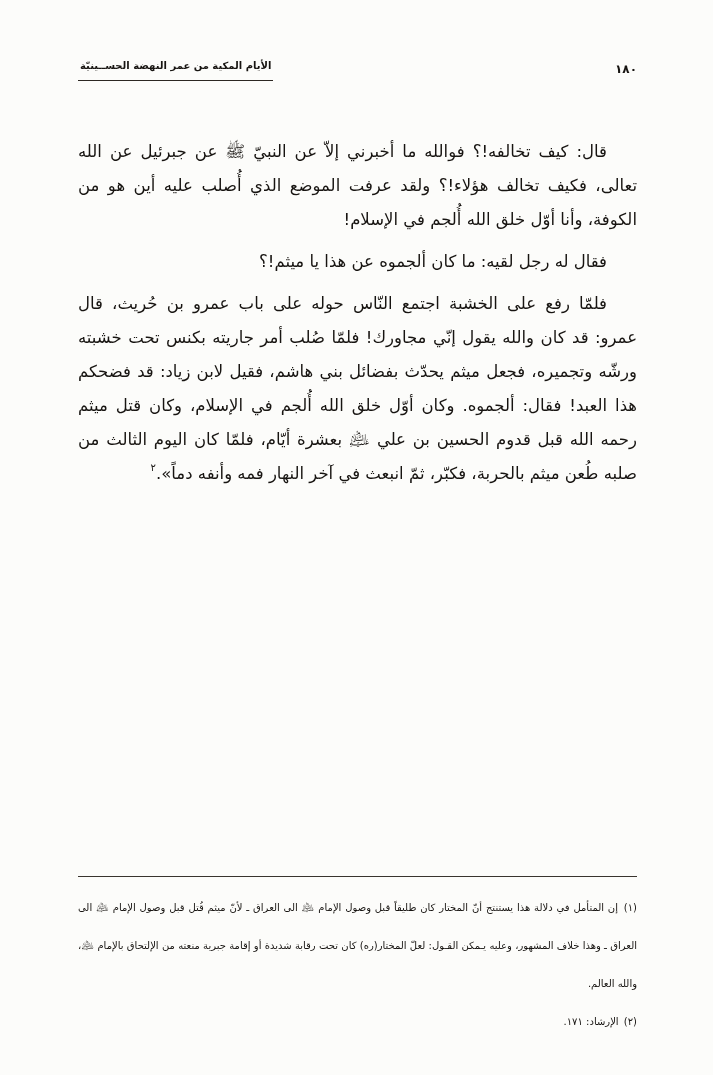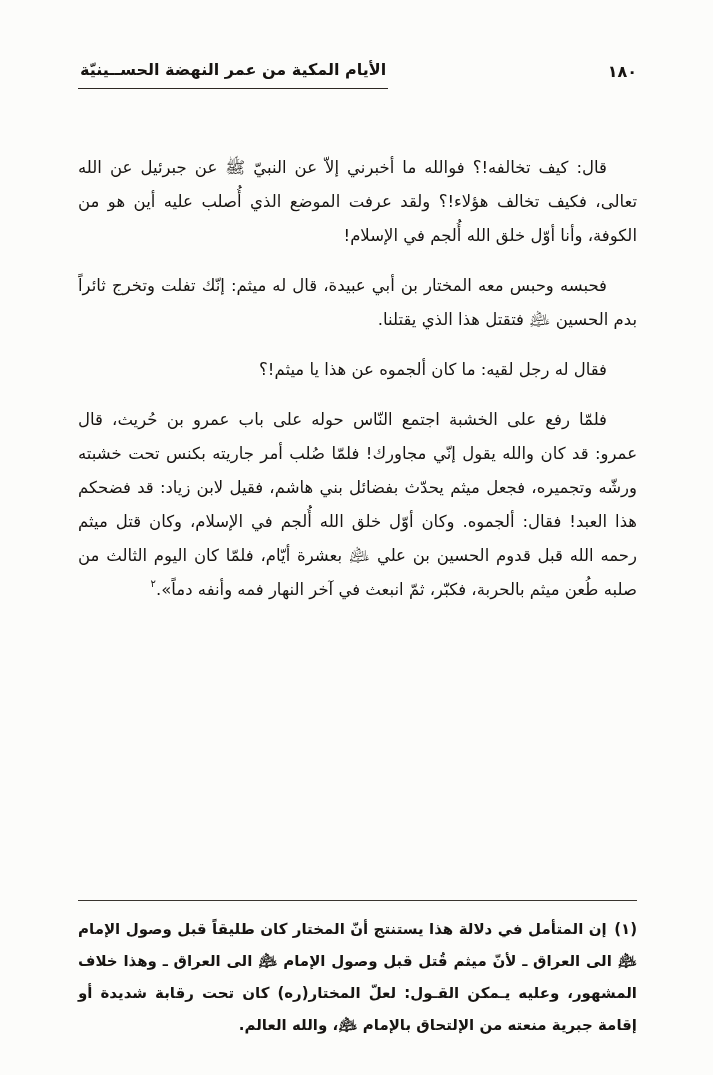--- a/index.html
+++ b/index.html
@@ -23,54 +23,54 @@
       overflow: hidden;
     }
     
     .header {
       display: flex;
       justify-content: space-between;
       align-items: flex-start;
       font-weight: bold;
     }
     .page-number {
-      font-size: 16px;
+      font-size: 12px;
       letter-spacing: 2px;
       padding-top: 2px;
     }
     .header-title {
-      font-size: 16px;
+      font-size: 10px;
       border-bottom: 1.5px solid #2c2722;
       padding-bottom: 9px;
       padding-right: 2px;
       padding-left: 2px;
     }
     
     .body-text {
       margin-top: 46px;
       font-size: 16.5px;
       line-height: 34px;
       text-align: justify;
     }
     .para {
-      margin: 16px 0 7px 0;
+      margin: 8px 0 7px 0;
       text-indent: 30px;
     }
     sup.marker {
       font-size: 10px;
       line-height: 0;
       position: relative;
       top: -2px;
     }
     
     .spacer { flex: 1 1 auto; }
     .footnotes {
-      font-size: 15px;
-      font-weight: bold;
-      line-height: 32px;
+      font-size: 10px;
+      font-weight: normal;
+      line-height: 38px;
       text-align: justify;
     }
     .fn-rule {
       border: 0;
       border-top: 1.3px solid #39342e;
       margin: 0 0 12px 0;
     }
     .fn { margin: 0; }
     .fn-marker { margin-left: 2px; }
   </style>
@@ -79,25 +79,25 @@
 
 <div class="page">
 
   <header class="header">
     <div class="page-number">١٨٠</div>
     <div class="header-title">الأيام المكية من عمر النهضة الحســينيّة</div>
   </header>
 
   <main class="body-text">
     <p class="para"><span>قال: كيف تخالفه!؟ فوالله ما أخبرني إلاّ عن النبيّ ﷺ عن جبرئيل عن الله تعالى، فكيف تخالف هؤلاء!؟ ولقد عرفت الموضع الذي أُصلب عليه أين هو من الكوفة، وأنا أوّل خلق الله أُلجم في الإسلام!</span><sup class="marker"></sup><span></span></p>
-    <p class="para"><span>فحبسه وحبس معه المختار بن أبي عبيدة، قال له ميثم: إنّك تفلت وتخرج ثائراً بدم الحسين ﵇ فتقتل هذا الذي يقتلنا.</span><sup class="marker"></sup><span></span></p>
     <p class="para"><span>فقال له رجل لقيه: ما كان ألجموه عن هذا يا ميثم!؟</span><sup class="marker"></sup><span></span></p>
     <p class="para"><span>فلمّا رفع على الخشبة اجتمع النّاس حوله على باب عمرو بن حُريث، قال عمرو: قد كان والله يقول إنّي مجاورك! فلمّا صُلب أمر جاريته بكنس تحت خشبته ورشّه وتجميره، فجعل ميثم يحدّث بفضائل بني هاشم، فقيل لابن زياد: قد فضحكم هذا العبد! فقال: ألجموه. وكان أوّل خلق الله أُلجم في الإسلام، وكان قتل ميثم رحمه الله قبل قدوم الحسين بن علي ﵇ بعشرة أيّام، فلمّا كان اليوم الثالث من صلبه طُعن ميثم بالحربة، فكبّر، ثمّ انبعث في آخر النهار فمه وأنفه دماً».</span><sup class="marker">٢</sup><span></span></p>
   </main>
 
   <div class="spacer"></div>
 
   <footer class="footnotes">
     <hr class="fn-rule">
     <p class="fn"><span class="fn-marker">(١)</span> <span>إن المتأمل في دلالة هذا يستنتج أنّ المختار كان طليقاً قبل وصول الإمام ﵇ الى العراق ـ لأنّ ميثم قُتل قبل وصول الإمام ﵇ الى العراق ـ وهذا خلاف المشهور، وعليه يـمكن القـول: لعلّ المختار(ره) كان تحت رقابة شديدة أو إقامة جبرية منعته من الإلتحاق بالإمام ﵇، والله العالم.</span></p>
+    <p class="fn"><span class="fn-marker">(٢)</span> <span>الإرشاد: ١٧١.</span></p>
   </footer>
 
 </div>
 
 </body></html>

